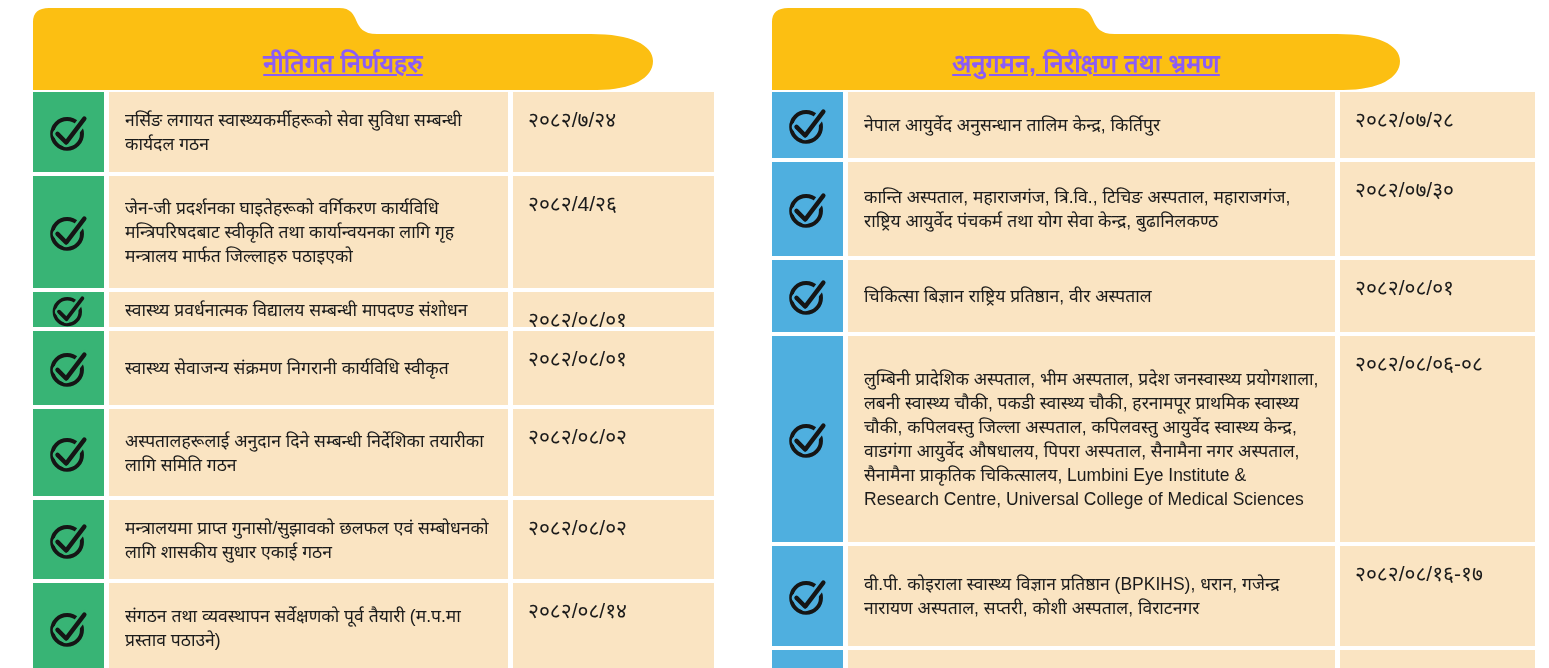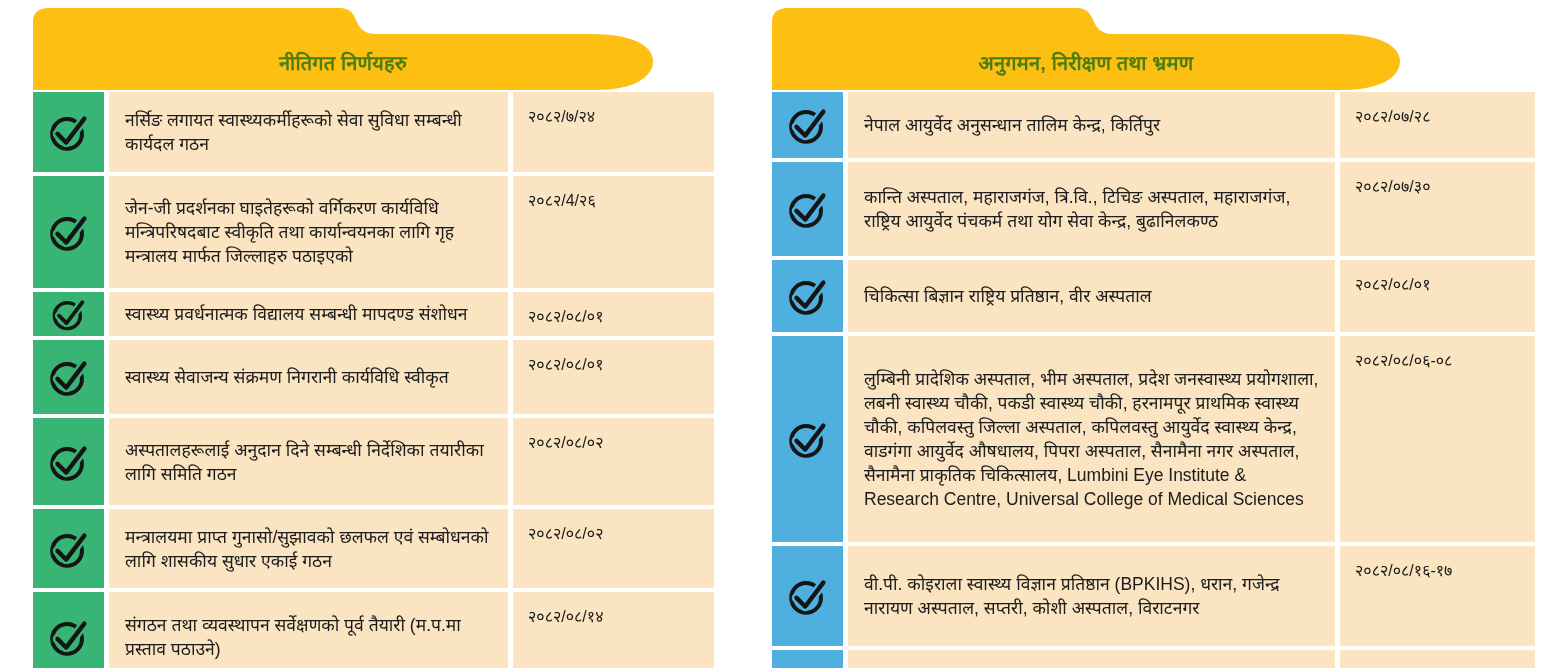--- a/index.html
+++ b/index.html
@@ -24,23 +24,24 @@
   }
   .header svg.tab-shape {
     position: absolute; left: 0; top: 0;
     color: var(--header-bg, #FCBF12);
     display: block;
   }
   .header-title {
     position: absolute; left: 0; top: 26px; bottom: 0;
     display: flex; align-items: center; justify-content: center;
     font-weight: bold;
-    font-size: 20px;
+    font-size: 25px;
     letter-spacing: 0.2px;
-    color: #4d7c0f;
+    color: #8b5cf6;
+    text-decoration: underline;
   }
   #panel-left  .header-title { width: 620px; }
   #panel-right .header-title { width: 628px; }
 
   .row { display: flex; margin-bottom: 4px; }
   .cell { background: var(--row-bg, #FAE4C2); }
   .icon-cell {
     width: 71px; flex: 0 0 71px;
     margin-right: 5px;
     display: flex; align-items: center; justify-content: center;
@@ -56,21 +57,21 @@
     line-height: 24px;
     box-sizing: border-box;
     overflow: hidden;
   }
   #panel-left  .text-cell { width: 399px; flex: 0 0 399px; margin-right: 5px; }
   #panel-right .text-cell { width: 487px; flex: 0 0 487px; margin-right: 5px; }
 
   .date-cell {
     flex: 1 1 auto;
     padding: 13px 10px 0 15px;
-    font-size: 16px;
+    font-size: 21px;
     box-sizing: border-box;
     white-space: nowrap;
     overflow: hidden;
   }
 
   .check-icon { display: block; }
   .check-icon circle {
     fill: none;
     stroke: var(--icon-stroke, #151515);
     stroke-width: 4.2;
@@ -120,21 +121,21 @@
       <svg class="check-icon" width="46" height="46" viewBox="0 0 48 48">
         <circle cx="22" cy="26" r="15.5"></circle>
           <path class="halo" d="M12 26 L21 35 L40 10"></path>
           <path class="tick" d="M12 26 L21 35 L40 10"></path>
       </svg>
     </div>
     <div class="cell text-cell">जेन-जी प्रदर्शनका घाइतेहरूको वर्गिकरण कार्यविधि मन्त्रिपरिषदबाट स्वीकृति तथा कार्यान्वयनका लागि गृह मन्त्रालय मार्फत जिल्लाहरु पठाइएको</div>
     <div class="cell date-cell">२०८२/4/२६</div>
   </div>
 
-  <div class="row" style="height:44px">
+  <div class="row" style="height:35px">
     <div class="cell icon-cell">
       <svg class="check-icon" width="40" height="40" viewBox="0 0 48 48">
         <circle cx="22" cy="26" r="15.5"></circle>
           <path class="halo" d="M12 26 L21 35 L40 10"></path>
           <path class="tick" d="M12 26 L21 35 L40 10"></path>
       </svg>
     </div>
     <div class="cell text-cell">स्वास्थ्य प्रवर्धनात्मक विद्यालय सम्बन्धी मापदण्ड संशोधन</div>
     <div class="cell date-cell">२०८२/०८/०१</div>
   </div>

